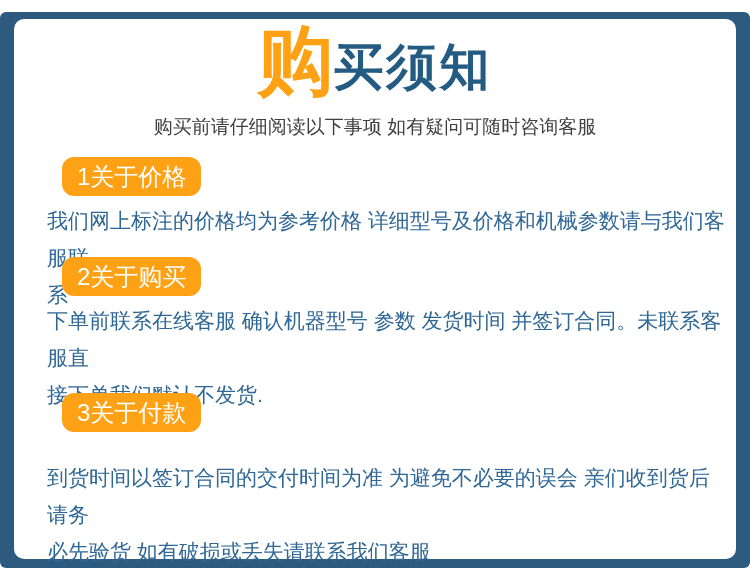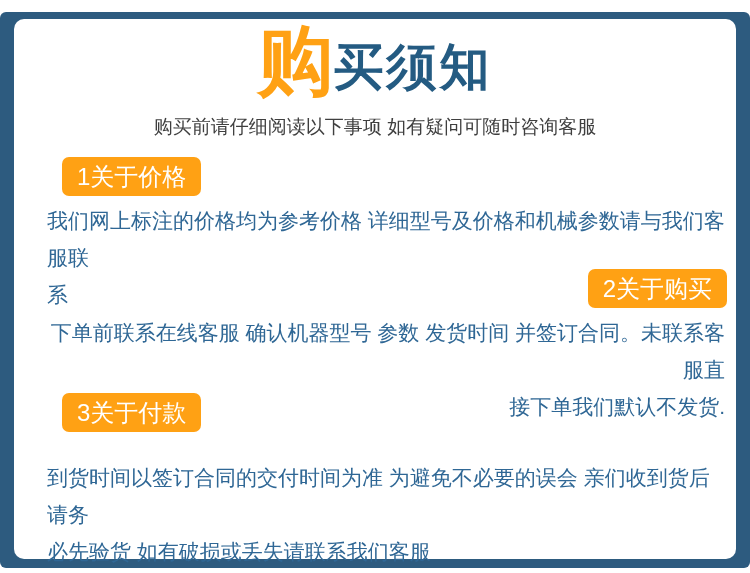--- a/index.html
+++ b/index.html
@@ -38,28 +38,28 @@
     color:var(--title-blue,#245b82);
     letter-spacing:3px;margin-bottom:6px;
   }
   .subtitle{
     position:absolute;left:0;top:114px;width:750px;
     text-align:center;font-size:19px;line-height:26px;
     color:var(--subtitle-gray,#3f3f3f);
   }
   .section{position:absolute;left:47px;width:680px;}
   .sec1{top:157px;}
-  .sec2{top:269px;text-align:right;}
+  .sec2{top:257px;}
   .sec3{top:393px;}
   .sec4{top:453px;}
   .badge{
     display:inline-block;margin-left:15px;
     background:var(--accent-orange,#ffa114);
     color:#ffffff;font-size:24px;line-height:29px;
-    padding:5px 15px;border-radius:7px;
+    padding:5px 15px;border-radius:12px;
   }
   .sec-text{
     margin-top:6px;width:678px;
     font-size:21px;line-height:37px;
     color:var(--body-blue,#2f6795);
     white-space:pre-line;
   }
 </style>
 </head>
 <body>

